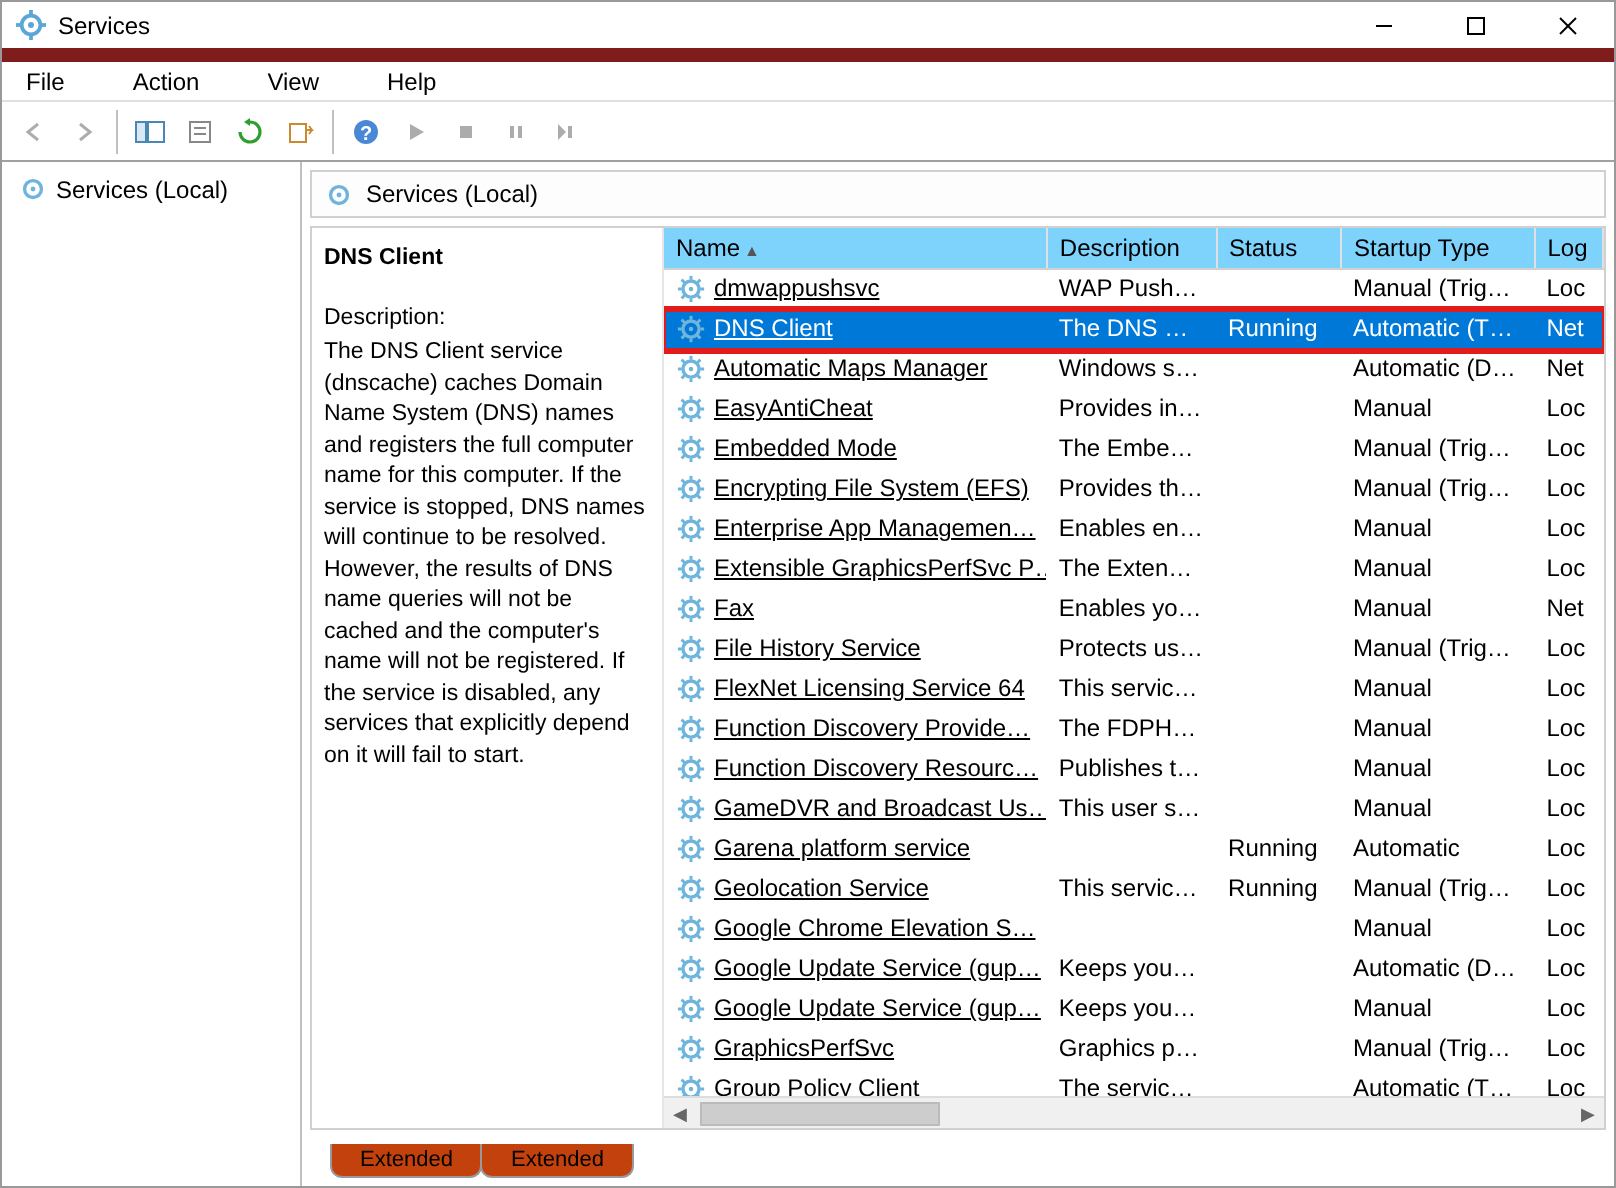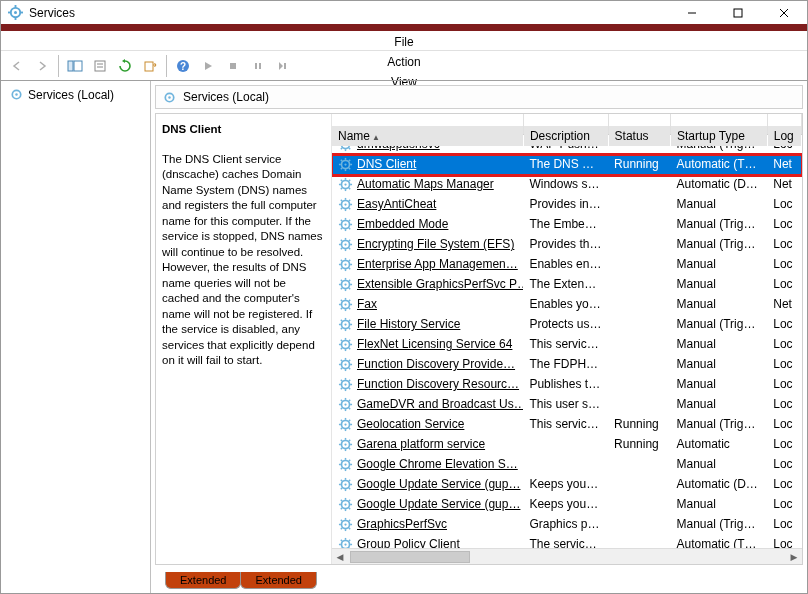--- a/index.html
+++ b/index.html
@@ -2,38 +2,38 @@
 <html><head>
 <meta charset="utf-8">
 <style>
 * { box-sizing: border-box; }
 body { margin:0; font-family:"Segoe UI",Tahoma,sans-serif; font-size:12px; background:#fff; color:#000; width:808px; height:594px; overflow:hidden; border:1px solid #999; display:flex; flex-direction:column;}
 .titlebar { height:30px; background:#fff; display:flex; align-items:center; padding:0 0 0 6px; border-bottom:7px solid #7f1d1d;}
 .titlebar .tico { width:16px; height:16px; margin-right:6px; display:flex; align-items:center; justify-content:center;}
 .titlebar .ttxt { flex:1; }
 .winbtns { display:flex; height:100%;}
 .winbtn { width:46px; display:flex; align-items:center; justify-content:center; cursor:pointer;}
-.menubar { height:20px; display:flex; align-items:center; padding:2px 4px; gap:2px; border-bottom:1px solid #e0e0e0;flex-direction:column;}
+.menubar { height:20px; display:flex; align-items:center; padding:2px 4px; gap:18px; border-bottom:1px solid #e0e0e0;}
 .menubar .mitem { padding:2px 8px; cursor:default;}
 .toolbar { height:30px; display:flex; align-items:center; padding:2px 4px; gap:1px; border-bottom:1px solid #a0a0a0;}
 .tbtn { width:24px; height:24px; border:1px solid transparent; display:flex; align-items:center; justify-content:center; cursor:pointer;}
 .tbtn.disabled { opacity:.4; pointer-events:none;}
 .tsep { width:1px; height:22px; background:#c0c0c0; margin:0 3px;}
 .body { flex:1; display:flex; overflow:hidden;}
 .leftpane { width:150px; border-right:1px solid #c0c0c0; padding:4px; background:#fff;}
 .treeitem { padding:2px 4px; display:flex; align-items:center; gap:4px;}
 .rightpane { flex:1; display:flex; flex-direction:column; overflow:hidden;}
 .rheader { height:24px; display:flex; align-items:center; gap:6px; padding:2px 6px; border:1px solid #d0d0d0; margin:4px 4px 0 4px; background:#fdfdfd;}
 .detailpane { flex:1; display:flex; margin:4px 4px 0 4px; border:1px solid #d0d0d0; overflow:hidden;}
 .descpane { width:175px; padding:8px 6px; font-size:11.5px; line-height:1.35; overflow:auto;}
 .descpane .svcname { font-weight:bold; margin-bottom:14px;}
 .descpane .dlabel { margin-bottom:2px;}
 .tablewrap { flex:1; overflow:auto; border-left:1px solid #e5e5e5; position:relative;}
 table { border-collapse:collapse; width:100%; table-layout:fixed; font-size:12px;}
-thead th { text-align:left; font-weight:normal; padding:3px 6px; border-right:1px solid #e0e0e0; border-bottom:1px solid #d0d0d0; background:#e5e5e5; position:sticky; top:12px; white-space:nowrap; overflow:hidden; text-overflow:ellipsis; cursor:pointer;}
+thead th { text-align:left; font-weight:normal; padding:3px 6px; border-right:1px solid #e0e0e0; border-bottom:1px solid #d0d0d0; background:#7dd3fc; position:sticky; top:0; white-space:nowrap; overflow:hidden; text-overflow:ellipsis; cursor:pointer;}
 thead th .sort { font-size:8px; color:#555; margin-left:2px;}
 tbody td { padding:1px 6px 2px 6px; white-space:nowrap; overflow:hidden; text-overflow:ellipsis; line-height:17px;}
 tbody tr.row td:first-child { display:flex; align-items:center; gap:4px;text-decoration:underline;}
 tbody tr.selected { background:#0078d7; color:#fff;}
 tbody tr.highlight { outline:3px solid #e21b1b; outline-offset:-1px;}
 .tabstrip { height:22px; display:flex; align-items:flex-end; margin:2px 4px 4px 4px; font-size:11px;}
 .tab { padding:2px 14px; border:1px solid #999; border-top:none; background:#c2410c; border-radius:0 0 6px 6px; margin-right:-1px; cursor:pointer;}
 .tab.lead { margin-left:10px;}
 svg { display:block;}
 .gearico { width:15px; height:15px;}
@@ -174,20 +174,21 @@
             <circle cx="8" cy="8" r="4.5" fill="none" stroke="#6fb4dd" stroke-width="1.8"></circle>
             <circle cx="8" cy="8" r="1.3" fill="#6fb4dd"></circle>
           </svg>
         </span>
       <span>Services (Local)</span>
     </div>
 
     <div class="detailpane">
       <div class="descpane">
         <div class="svcname">DNS Client</div>
+        <div class="dlabel">Description:</div>
         <div>The DNS Client service (dnscache) caches Domain Name System (DNS) names and registers the full computer name for this computer. If the service is stopped, DNS names will continue to be resolved. However, the results of DNS name queries will not be cached and the computer's name will not be registered. If the service is disabled, any services that explicitly depend on it will fail to start.</div>
       </div>
 
       <div class="tablewrap">
         <table>
           <colgroup>
               <col style="width:190px">
               <col style="width:84px">
               <col style="width:62px">
               <col style="width:96px">
@@ -564,50 +565,50 @@
                         <line x1="8" y1="13" x2="8" y2="15"></line>
                         <line x1="1" y1="8" x2="3" y2="8"></line>
                         <line x1="13" y1="8" x2="15" y2="8"></line>
                         <line x1="3" y1="3" x2="4.5" y2="4.5"></line>
                         <line x1="11.5" y1="11.5" x2="13" y2="13"></line>
                         <line x1="3" y1="13" x2="4.5" y2="11.5"></line>
                         <line x1="11.5" y1="4.5" x2="13" y2="3"></line>
                       </g>
                     </svg>
                   </span>
+                  <span>Garena platform service</span>
+                </td>
+                <td></td>
+                <td>Running</td>
+                <td>Automatic</td>
+                <td>Loc</td>
+              </tr>
+              <tr class="row">
+                <td>
+                  <span>
+                    <svg width="15" height="15" viewBox="0 0 16 16">
+                      <circle cx="8" cy="8" r="4.3" fill="none" stroke="#6fb4dd" stroke-width="1.8"></circle>
+                      <circle cx="8" cy="8" r="1.2" fill="#6fb4dd"></circle>
+                      <g stroke="#6fb4dd" stroke-width="1.6">
+                        <line x1="8" y1="1" x2="8" y2="3"></line>
+                        <line x1="8" y1="13" x2="8" y2="15"></line>
+                        <line x1="1" y1="8" x2="3" y2="8"></line>
+                        <line x1="13" y1="8" x2="15" y2="8"></line>
+                        <line x1="3" y1="3" x2="4.5" y2="4.5"></line>
+                        <line x1="11.5" y1="11.5" x2="13" y2="13"></line>
+                        <line x1="3" y1="13" x2="4.5" y2="11.5"></line>
+                        <line x1="11.5" y1="4.5" x2="13" y2="3"></line>
+                      </g>
+                    </svg>
+                  </span>
                   <span>Geolocation Service</span>
                 </td>
                 <td>This service …</td>
                 <td>Running</td>
                 <td>Manual (Trig…</td>
-                <td>Loc</td>
-              </tr>
-              <tr class="row">
-                <td>
-                  <span>
-                    <svg width="15" height="15" viewBox="0 0 16 16">
-                      <circle cx="8" cy="8" r="4.3" fill="none" stroke="#6fb4dd" stroke-width="1.8"></circle>
-                      <circle cx="8" cy="8" r="1.2" fill="#6fb4dd"></circle>
-                      <g stroke="#6fb4dd" stroke-width="1.6">
-                        <line x1="8" y1="1" x2="8" y2="3"></line>
-                        <line x1="8" y1="13" x2="8" y2="15"></line>
-                        <line x1="1" y1="8" x2="3" y2="8"></line>
-                        <line x1="13" y1="8" x2="15" y2="8"></line>
-                        <line x1="3" y1="3" x2="4.5" y2="4.5"></line>
-                        <line x1="11.5" y1="11.5" x2="13" y2="13"></line>
-                        <line x1="3" y1="13" x2="4.5" y2="11.5"></line>
-                        <line x1="11.5" y1="4.5" x2="13" y2="3"></line>
-                      </g>
-                    </svg>
-                  </span>
-                  <span>Garena platform service</span>
-                </td>
-                <td></td>
-                <td>Running</td>
-                <td>Automatic</td>
                 <td>Loc</td>
               </tr>
               <tr class="row">
                 <td>
                   <span>
                     <svg width="15" height="15" viewBox="0 0 16 16">
                       <circle cx="8" cy="8" r="4.3" fill="none" stroke="#6fb4dd" stroke-width="1.8"></circle>
                       <circle cx="8" cy="8" r="1.2" fill="#6fb4dd"></circle>
                       <g stroke="#6fb4dd" stroke-width="1.6">
                         <line x1="8" y1="1" x2="8" y2="3"></line>

